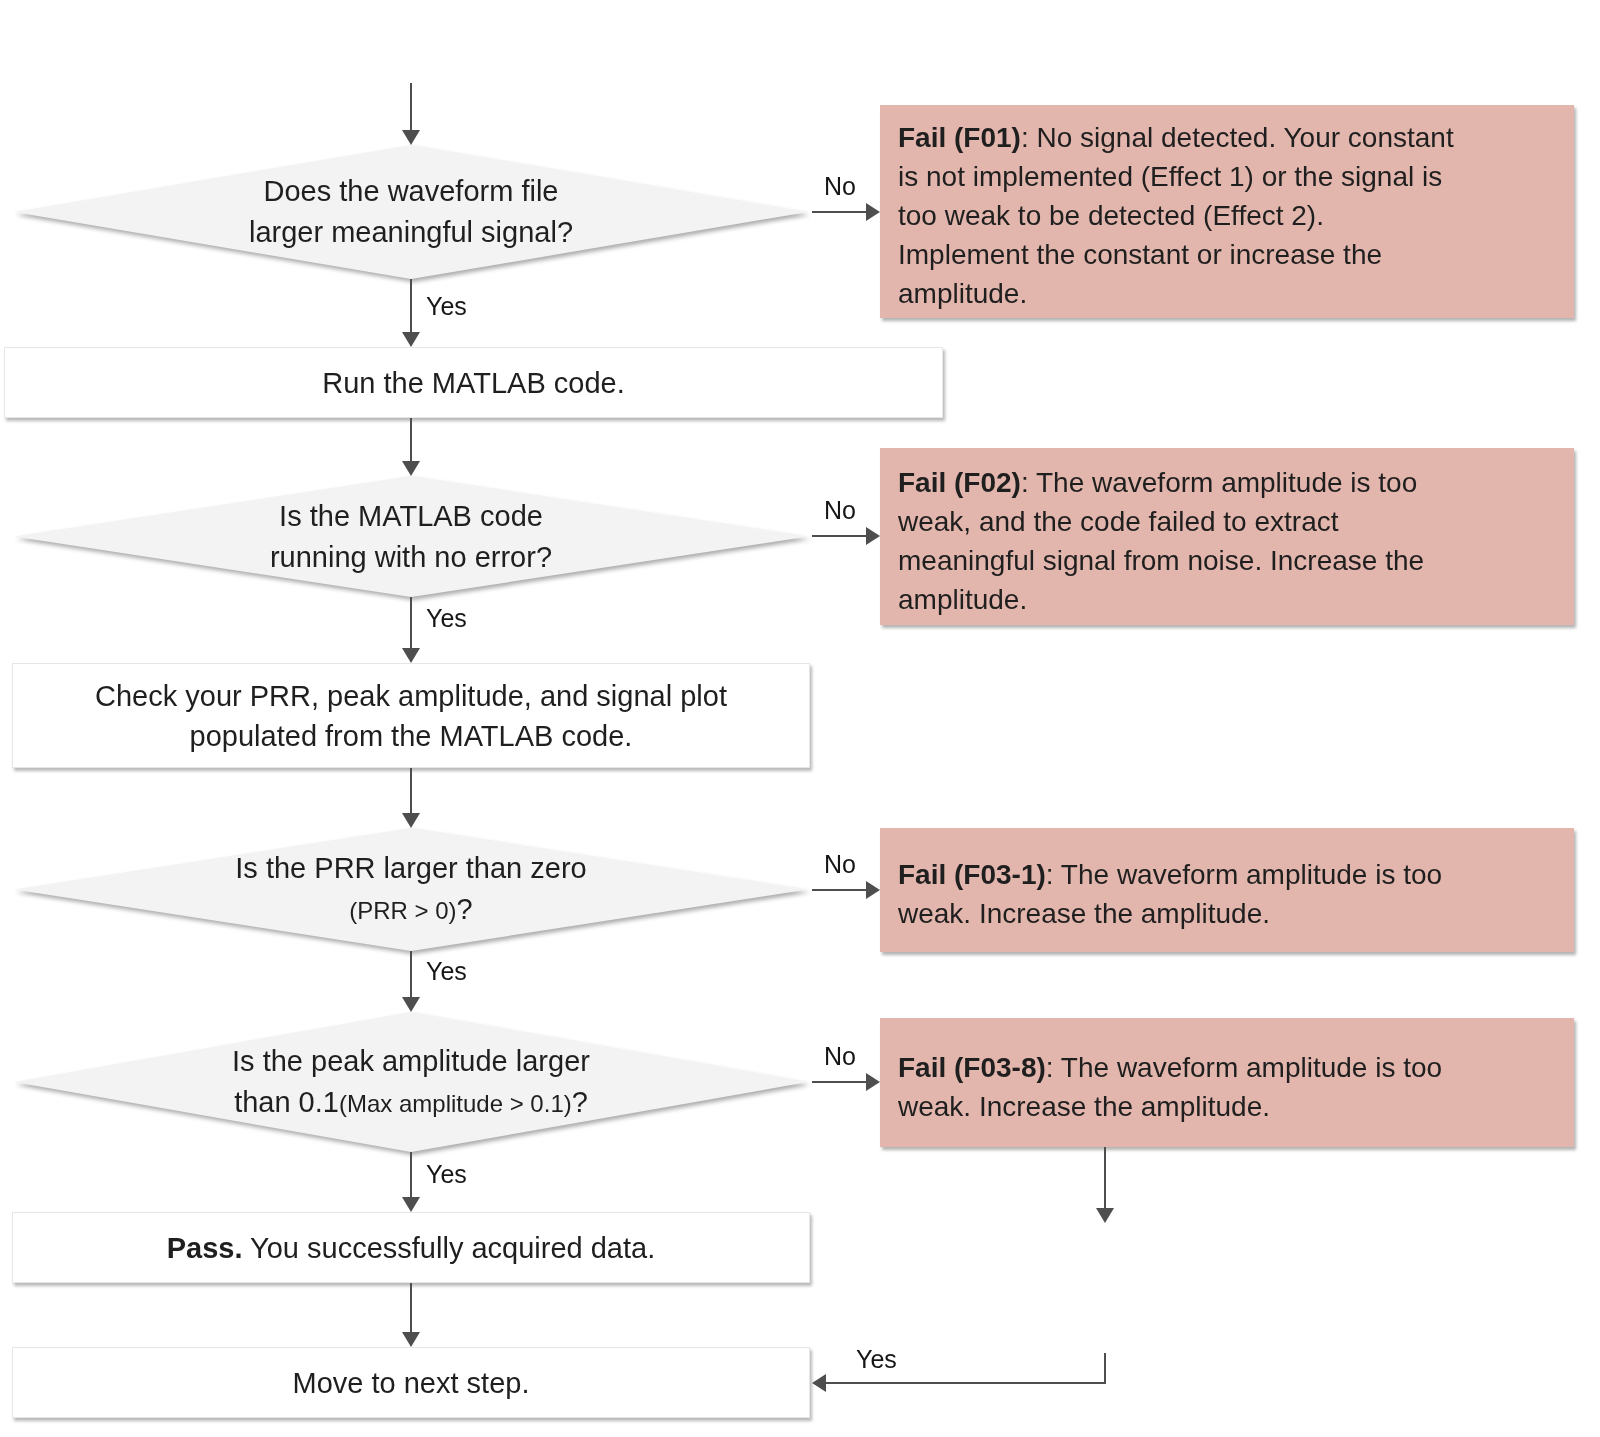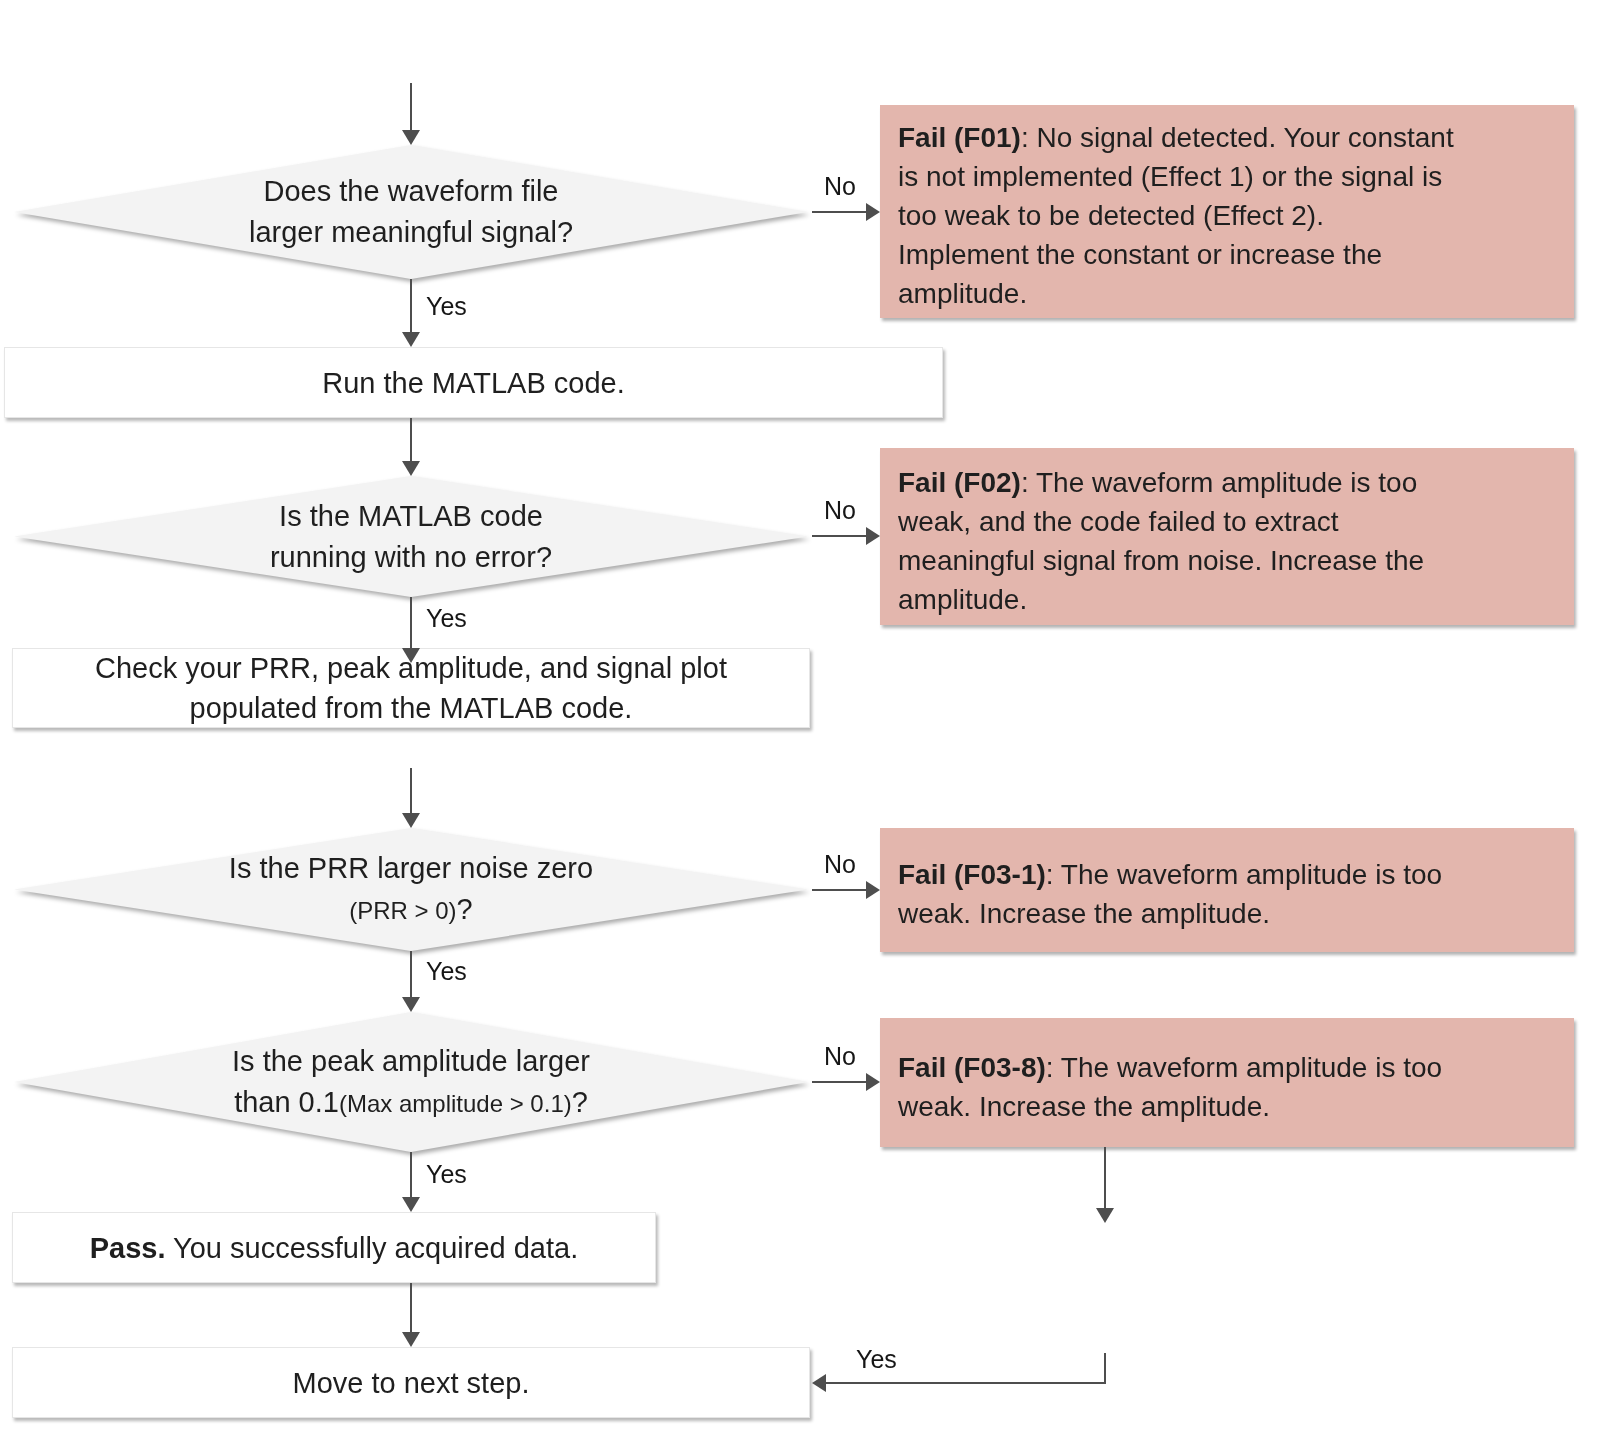--- a/index.html
+++ b/index.html
@@ -46,26 +46,26 @@
 </head>
 <body>
 
 <div class="canvas">
 
 
   <div class="proc" style="left:4px;top:347px;width:939px;height:71px;text-align:center;">
     <div>Run the MATLAB code.</div>
   </div>
 
-  <div class="proc" style="left:12px;top:648px;width:798px;height:80px;text-align:center;">
+  <div class="proc" style="left:12px;top:663px;width:798px;height:105px;text-align:center;">
     <div>Check your PRR, peak amplitude, and signal plot</div>
     <div>populated from the MATLAB code.</div>
   </div>
 
-  <div class="proc" style="left:12px;top:1212px;width:644px;height:71px;">
+  <div class="proc" style="left:12px;top:1212px;width:798px;height:71px;">
     <div><b>Pass.</b><span> You successfully acquired data.</span></div>
   </div>
 
   <div class="proc" style="left:12px;top:1347px;width:798px;height:71px;">
     <div>Move to next step.</div>
   </div>
 
   <div class="dwrap" style="left:14px;top:145px;width:794px;height:134px;">
     <div class="diamond">
       <div>Does the waveform file</div>
@@ -75,21 +75,21 @@
 
   <div class="dwrap" style="left:14px;top:476px;width:794px;height:121px;">
     <div class="diamond">
       <div>Is the MATLAB code</div>
       <div>running with no error?</div>
     </div>
   </div>
 
   <div class="dwrap" style="left:14px;top:828px;width:794px;height:123px;">
     <div class="diamond">
-      <div>Is the PRR  larger noise zero</div>
+      <div>Is the PRR  larger than zero</div>
       <div><span class="small">(PRR &gt; 0)</span><span>?</span></div>
     </div>
   </div>
 
   <div class="dwrap" style="left:14px;top:1012px;width:794px;height:140px;">
     <div class="diamond">
       <div>Is the peak amplitude larger</div>
       <div><span>than 0.1</span><span class="small">(Max amplitude &gt; 0.1)</span><span>?</span></div>
     </div>
   </div>

